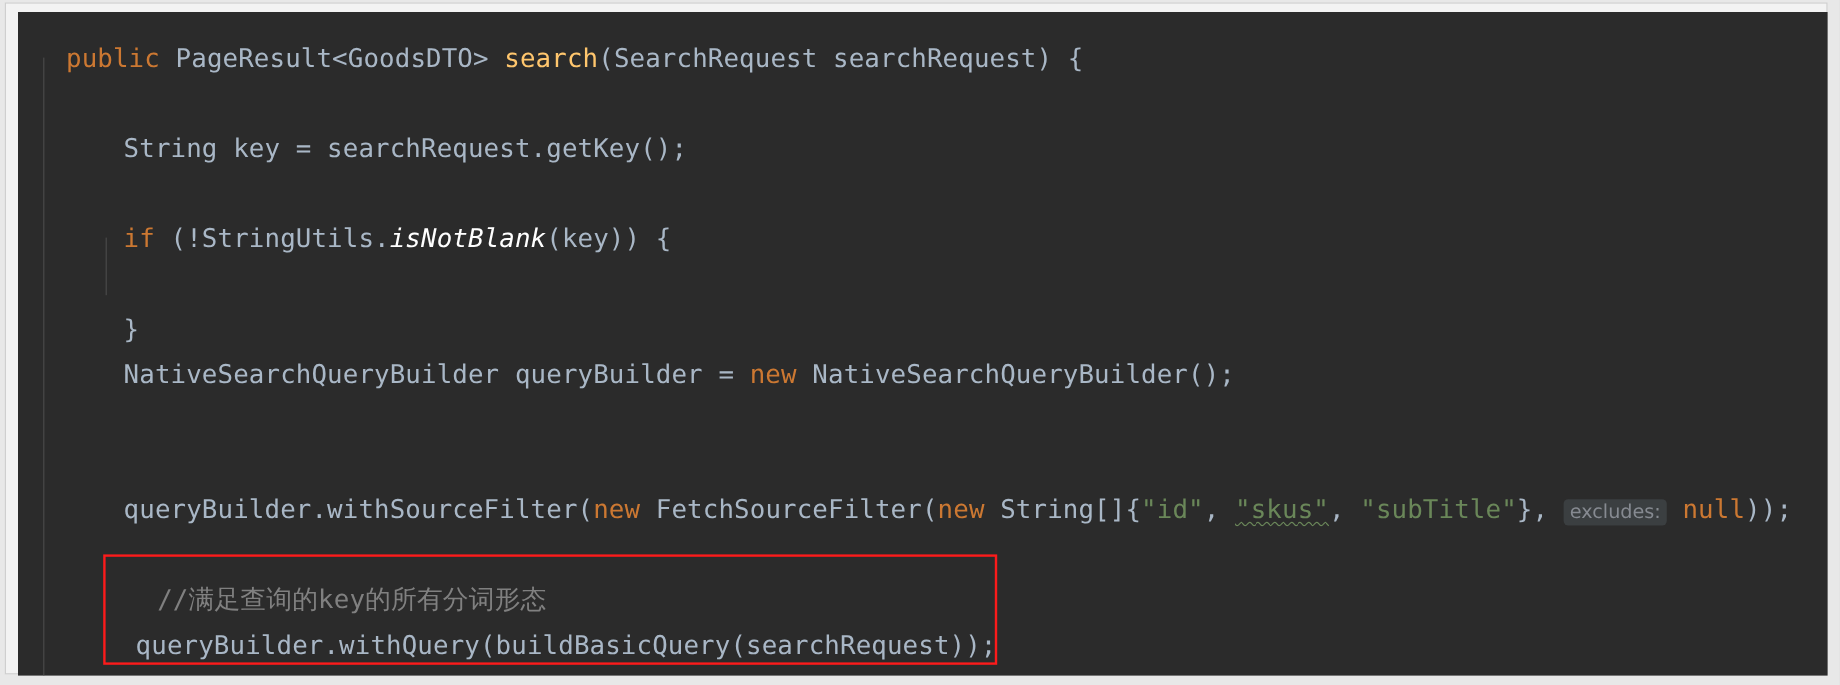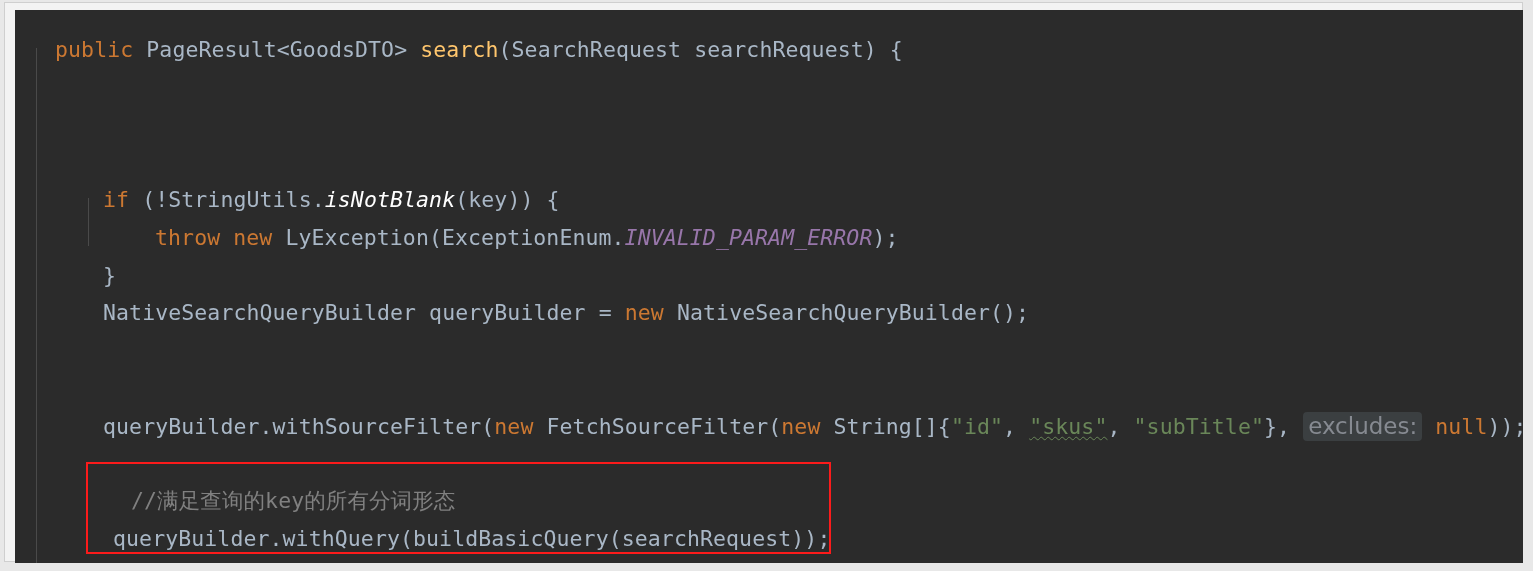--- a/index.html
+++ b/index.html
@@ -87,21 +87,21 @@
     text-decoration: underline;
     text-decoration-style: wavy;
     text-decoration-color: #6a8759;
     text-decoration-thickness: 1px;
     text-underline-offset: 2px;
   }
 
   
   .inlay {
     font-family: "DejaVu Sans", "Liberation Sans", sans-serif;
-    font-size: 23px;
+    font-size: 16px;
     color: #868a91;
     background: #3b3f41;
     border-radius: 4px;
     padding: 1px 5px 2px 5px;
     letter-spacing: 0;
   }
 
   
   #annotation-box {
     position: absolute;
@@ -121,24 +121,24 @@
   <div id="frame-outer">
     <div id="frame-inner">
 
       <div class="indent-guide" id="indent-guide-1"></div>
       <div class="indent-guide" id="indent-guide-2"></div>
 
       <div id="code">
 
         <div class="code-line" style="top:10px; left:22px;"><span class="kw">public</span><span class="plain"> PageResult</span><span class="punct">&lt;</span><span class="plain">GoodsDTO</span><span class="punct">&gt; </span><span class="method">search</span><span class="punct">(</span><span class="plain">SearchRequest searchRequest</span><span class="punct">) {</span></div>
 
+        <div class="code-line" style="top:85px; left:70px;"><span class="plain">String key = searchRequest.getKey()</span><span class="punct">;</span></div>
 
         <div class="code-line" style="top:160px; left:70px;"><span class="kw">if</span><span class="plain"> (!StringUtils.</span><span class="inst-m">isNotBlank</span><span class="plain">(key)) {</span></div>
 
-        <div class="code-line" style="top:198px; left:122px;"><span class="kw">throw new</span><span class="plain"> LyException(ExceptionEnum.</span><span class="static-f">INVALID_PARAM_ERROR</span><span class="plain">);</span></div>
 
         <div class="code-line" style="top:236px; left:70px;"><span class="plain">}</span></div>
 
         <div class="code-line" style="top:273px; left:70px;"><span class="plain">NativeSearchQueryBuilder queryBuilder = </span><span class="kw">new</span><span class="plain"> NativeSearchQueryBuilder()</span><span class="punct">;</span></div>
 
 
         <div class="code-line" style="top:386px; left:70px;"><span class="plain">queryBuilder.withSourceFilter(</span><span class="kw">new</span><span class="plain"> FetchSourceFilter(</span><span class="kw">new</span><span class="plain"> String[]{</span><span class="str">"id"</span><span class="plain">, </span><span class="str typo">"skus"</span><span class="plain">, </span><span class="str">"subTitle"</span><span class="plain">}, </span><span class="inlay">excludes:</span><span class="kw"> null</span><span class="plain">));</span></div>
 
         <div class="code-line" style="top:461px; left:98px;"><span class="comment">//满足查询的key的所有分词形态</span></div>
 

